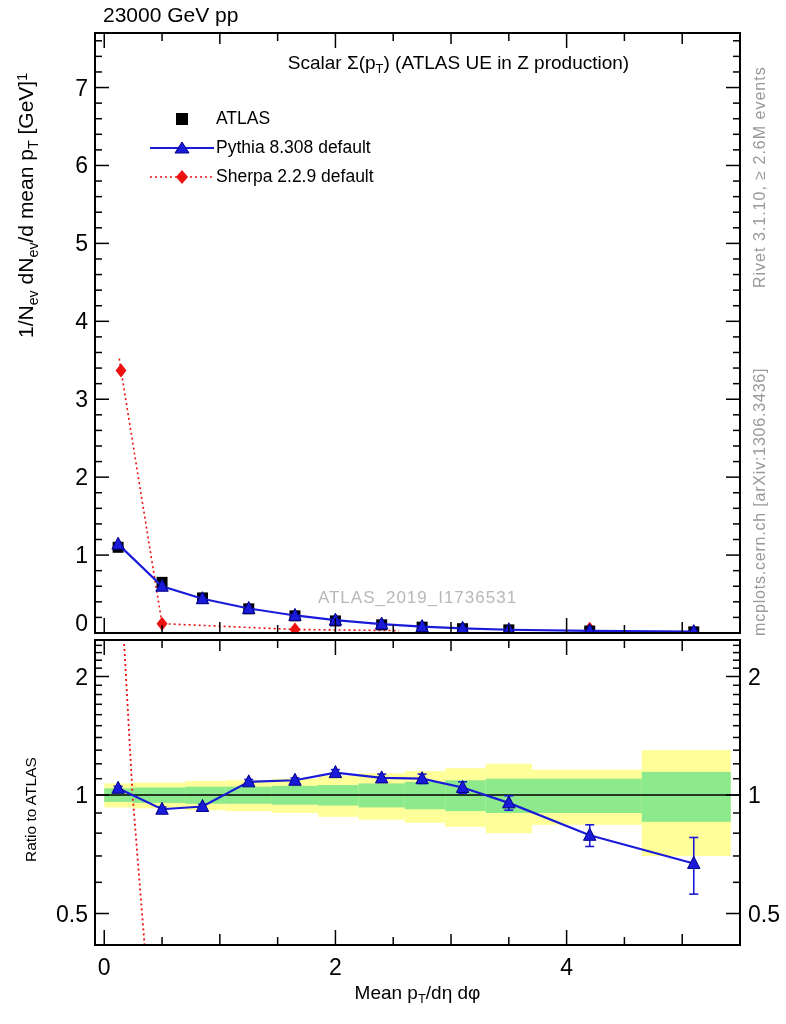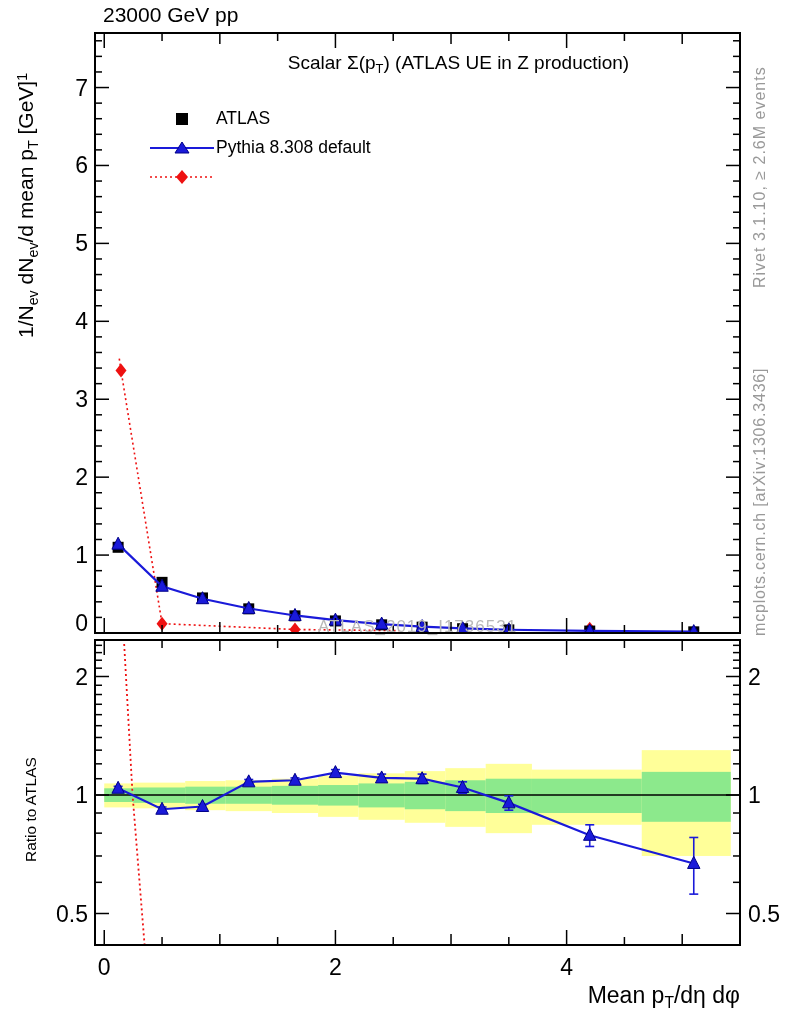--- a/index.html
+++ b/index.html
@@ -10,21 +10,21 @@
   .hdr-left{position:absolute;left:103px;top:3px;font-size:21px;}
   .hdr-right{position:absolute;left:95px;top:3px;width:645px;text-align:right;font-size:21px;}
   .plot-title{position:absolute;left:95px;top:52px;width:727px;text-align:center;font-size:19px;}
   .plot-title .sub, .axl .sub{font-size:68%;vertical-align:-28%;}
   .axl .sup{font-size:68%;vertical-align:38%;}
   .legend{position:absolute;left:148px;top:104px;}
   .legend-row{display:flex;align-items:center;height:29px;}
   .legend-marker{width:68px;height:16px;flex:0 0 68px;}
   .legend-label{font-size:17.5px;white-space:nowrap;}
   .watermark{position:absolute;left:95px;top:588px;width:645px;text-align:center;
-             font-size:17px;letter-spacing:1px;margin-top:29px;}
+             font-size:17px;letter-spacing:1px;}
   .rot{position:absolute;transform-origin:0 0;transform:rotate(-90deg);white-space:nowrap;}
   .ylabel-main{left:14px;top:338px;font-size:21px;}
   .ylabel-ratio{left:22px;top:862px;font-size:15.5px;}
   .credit-top{left:751px;top:288px;font-size:16px;letter-spacing:1px;}
   .credit-bottom{left:751px;top:636px;font-size:16px;letter-spacing:0.8px;}
 </style>
 </head>
 <body>
 
 <div class="canvas">
@@ -350,27 +350,28 @@
         <line x1="2" y1="8" x2="66" y2="8" stroke="#1a1ad9" stroke-width="2"></line>
         <polygon points="34,2 27,13 41,13" fill="#1a1ad9" stroke="#000088" stroke-width="1"></polygon>
       </svg>
       <span class="legend-label">Pythia 8.308 default</span>
     </div>
     <div class="legend-row">
       <svg class="legend-marker" width="68" height="16">
         <line x1="2" y1="8" x2="66" y2="8" stroke="#ee1111" stroke-width="1.6" stroke-dasharray="2 3"></line>
         <polygon points="34,1 40,8 34,15 28,8" fill="#ee1111"></polygon>
       </svg>
+      <span class="legend-label">Sherpa 2.2.9 default</span>
     </div>
   </div>
 
   <div class="watermark" style="color: rgb(184, 184, 184);">ATLAS_2019_I1736531</div>
 
   <div class="rot ylabel-main axl"><span>1/N</span><span class="sub">ev</span><span> dN</span><span class="sub">ev</span><span>/d mean p</span><span class="sub">T</span><span> [GeV]</span><span class="sup">1</span></div>
 
   <div class="rot ylabel-ratio">Ratio to ATLAS</div>
 
   <div class="rot credit-top" style="color: rgb(153, 153, 153);">Rivet 3.1.10, ≥ 2.6M events</div>
   <div class="rot credit-bottom" style="color: rgb(153, 153, 153);">mcplots.cern.ch [arXiv:1306.3436]</div>
 
-  <div class="axl" style="position:absolute;left:95px;top:982px;width:645px;text-align:right;font-size:23px;"><span>Mean p</span><span class="sub">T</span><span>/dη dφ</span></div>
+  <div class="axl" style="position:absolute;left:95px;top:982px;width:645px;text-align:center;font-size:19px;"><span>Mean p</span><span class="sub">T</span><span>/dη dφ</span></div>
 
 </div>
 
 </body></html>

